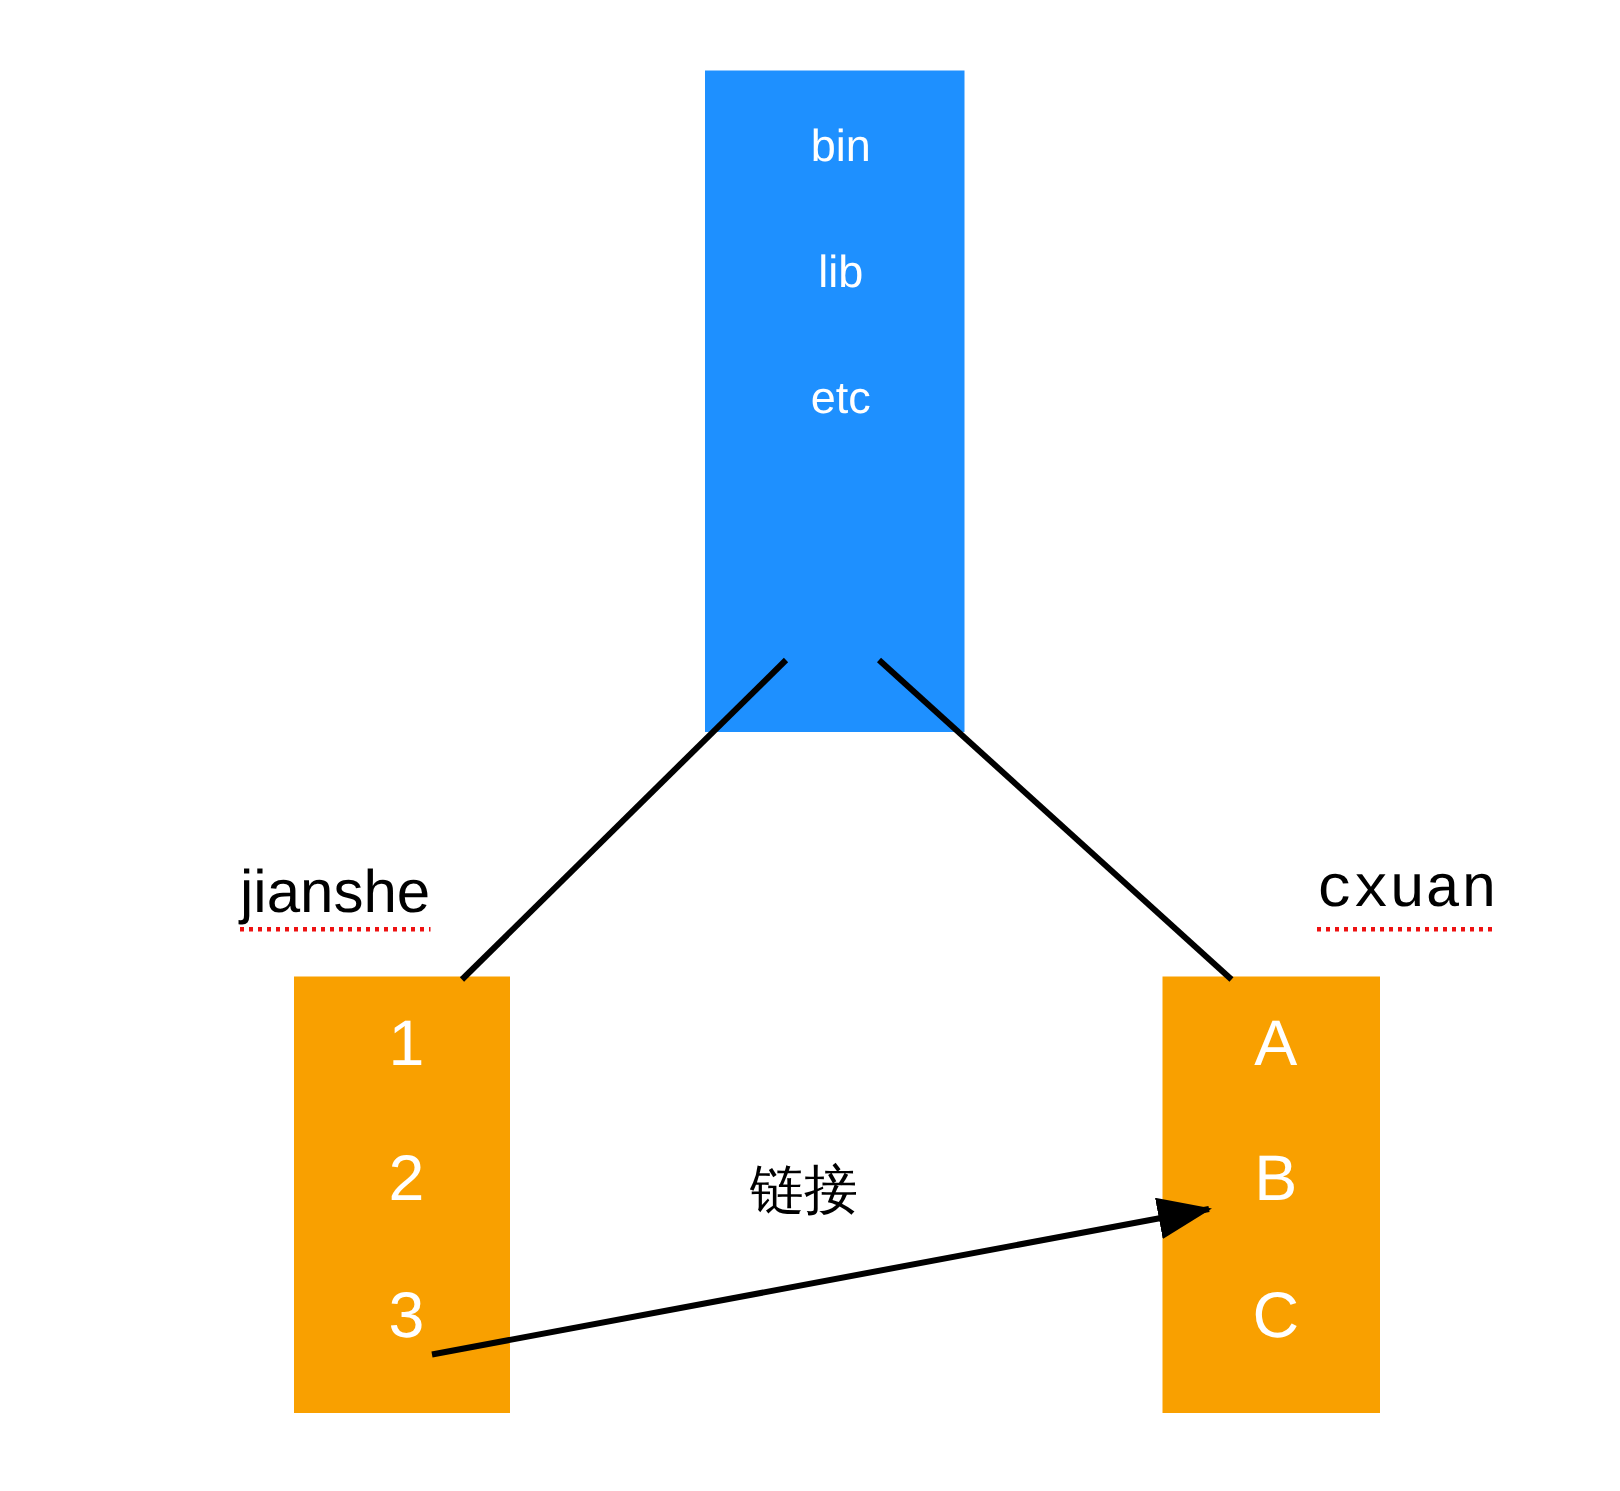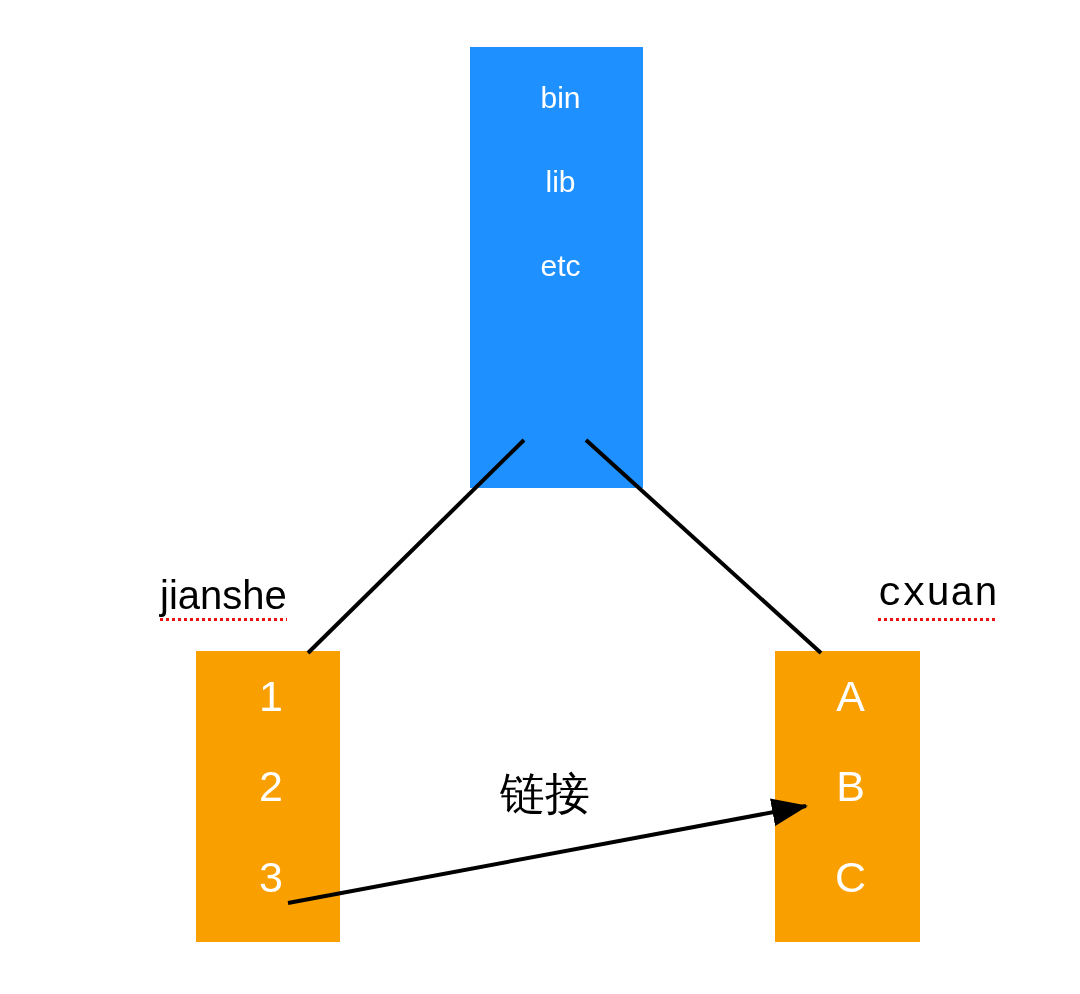--- a/index.html
+++ b/index.html
@@ -86,21 +86,21 @@
     background-size: 6px 3px;
     background-position: left bottom;
   }
   #label-left  { left: 148px; top: 573px; margin-left: 12px; }
   #label-right { left: 878px; top: 573px; font-family: Liberation Mono, monospace; }
   
   #link-caption {
     position: absolute;
     left: 500px;
     top: 770px;
-    font-size: 45px;
+    font-size: 36px;
     line-height: 48px;
     color: #000000;
     white-space: nowrap;
     font-family: "DejaVu Sans", "Liberation Sans", sans-serif;
   }
   
   #connectors {
     position: absolute;
     left: 0;
     top: 0;

